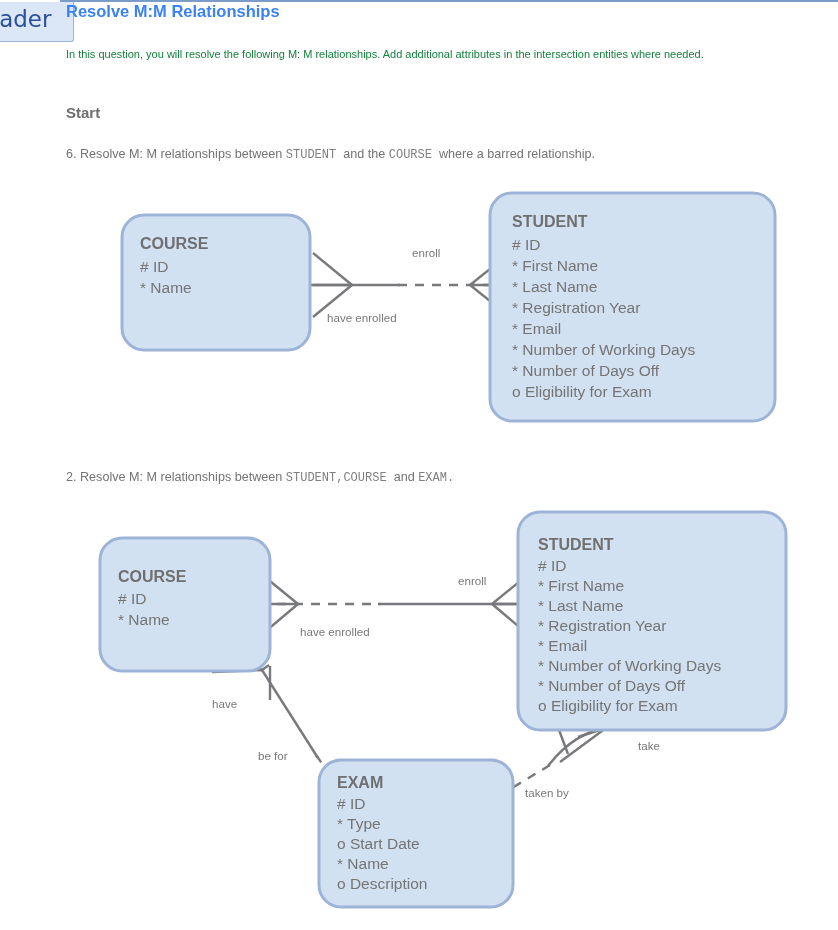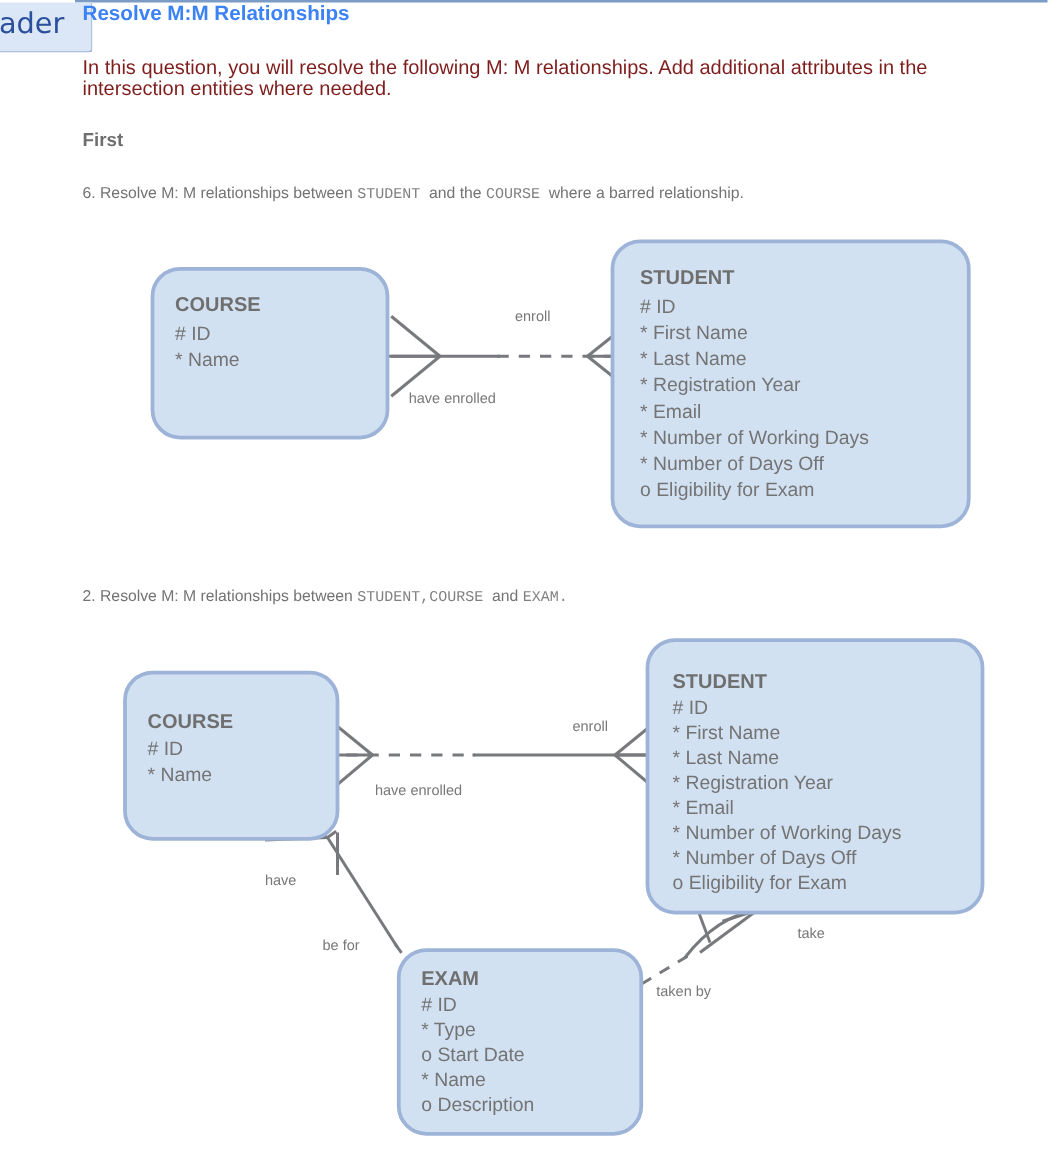--- a/index.html
+++ b/index.html
@@ -58,23 +58,23 @@
     font-size: 16.5px;
     font-weight: bold;
     color: #3b82f6;
     white-space: nowrap;
   }
   #intro-paragraph {
     position: absolute;
     left: 66px;
     top: 46px;
     width: 760px;
-    font-size: 16px;
+    font-size: 11px;
     line-height: 17px;
-    color: #7f1d1d;
+    color: #15803d;
   }
   #tasks-heading {
     position: absolute;
     left: 66px;
     top: 104px;
     font-size: 15px;
     font-weight: bold;
     color: #6e6e6e;
   }
   .task-line {
@@ -140,21 +140,21 @@
 <div id="top-rule"></div>
 
 <div id="reader-badge">
   <span>eader</span>
 </div>
 
 <div id="page-title">Resolve M:M Relationships</div>
 
 <div id="intro-paragraph">In this question, you will resolve the following M: M relationships. Add additional attributes in the intersection entities where needed.</div>
 
-<div id="tasks-heading">First</div>
+<div id="tasks-heading">Start</div>
 
 <div id="task-1-line" class="task-line"><span>6. Resolve M: M relationships between</span> <span class="mono">STUDENT</span>&nbsp; <span>and the</span> <span class="mono">COURSE</span>&nbsp; <span>where a barred relationship.</span></div>
 
 <div id="task-2-line" class="task-line"><span>2. Resolve M: M relationships between</span> <span class="mono">STUDENT,</span><span class="mono">COURSE</span>&nbsp; <span>and</span> <span class="mono">EXAM.</span></div>
 
 <div id="diagram-1" class="diagram">
 <svg width="838" height="270" viewBox="0 0 838 270" xmlns="http://www.w3.org/2000/svg">
 
   <g>
 

